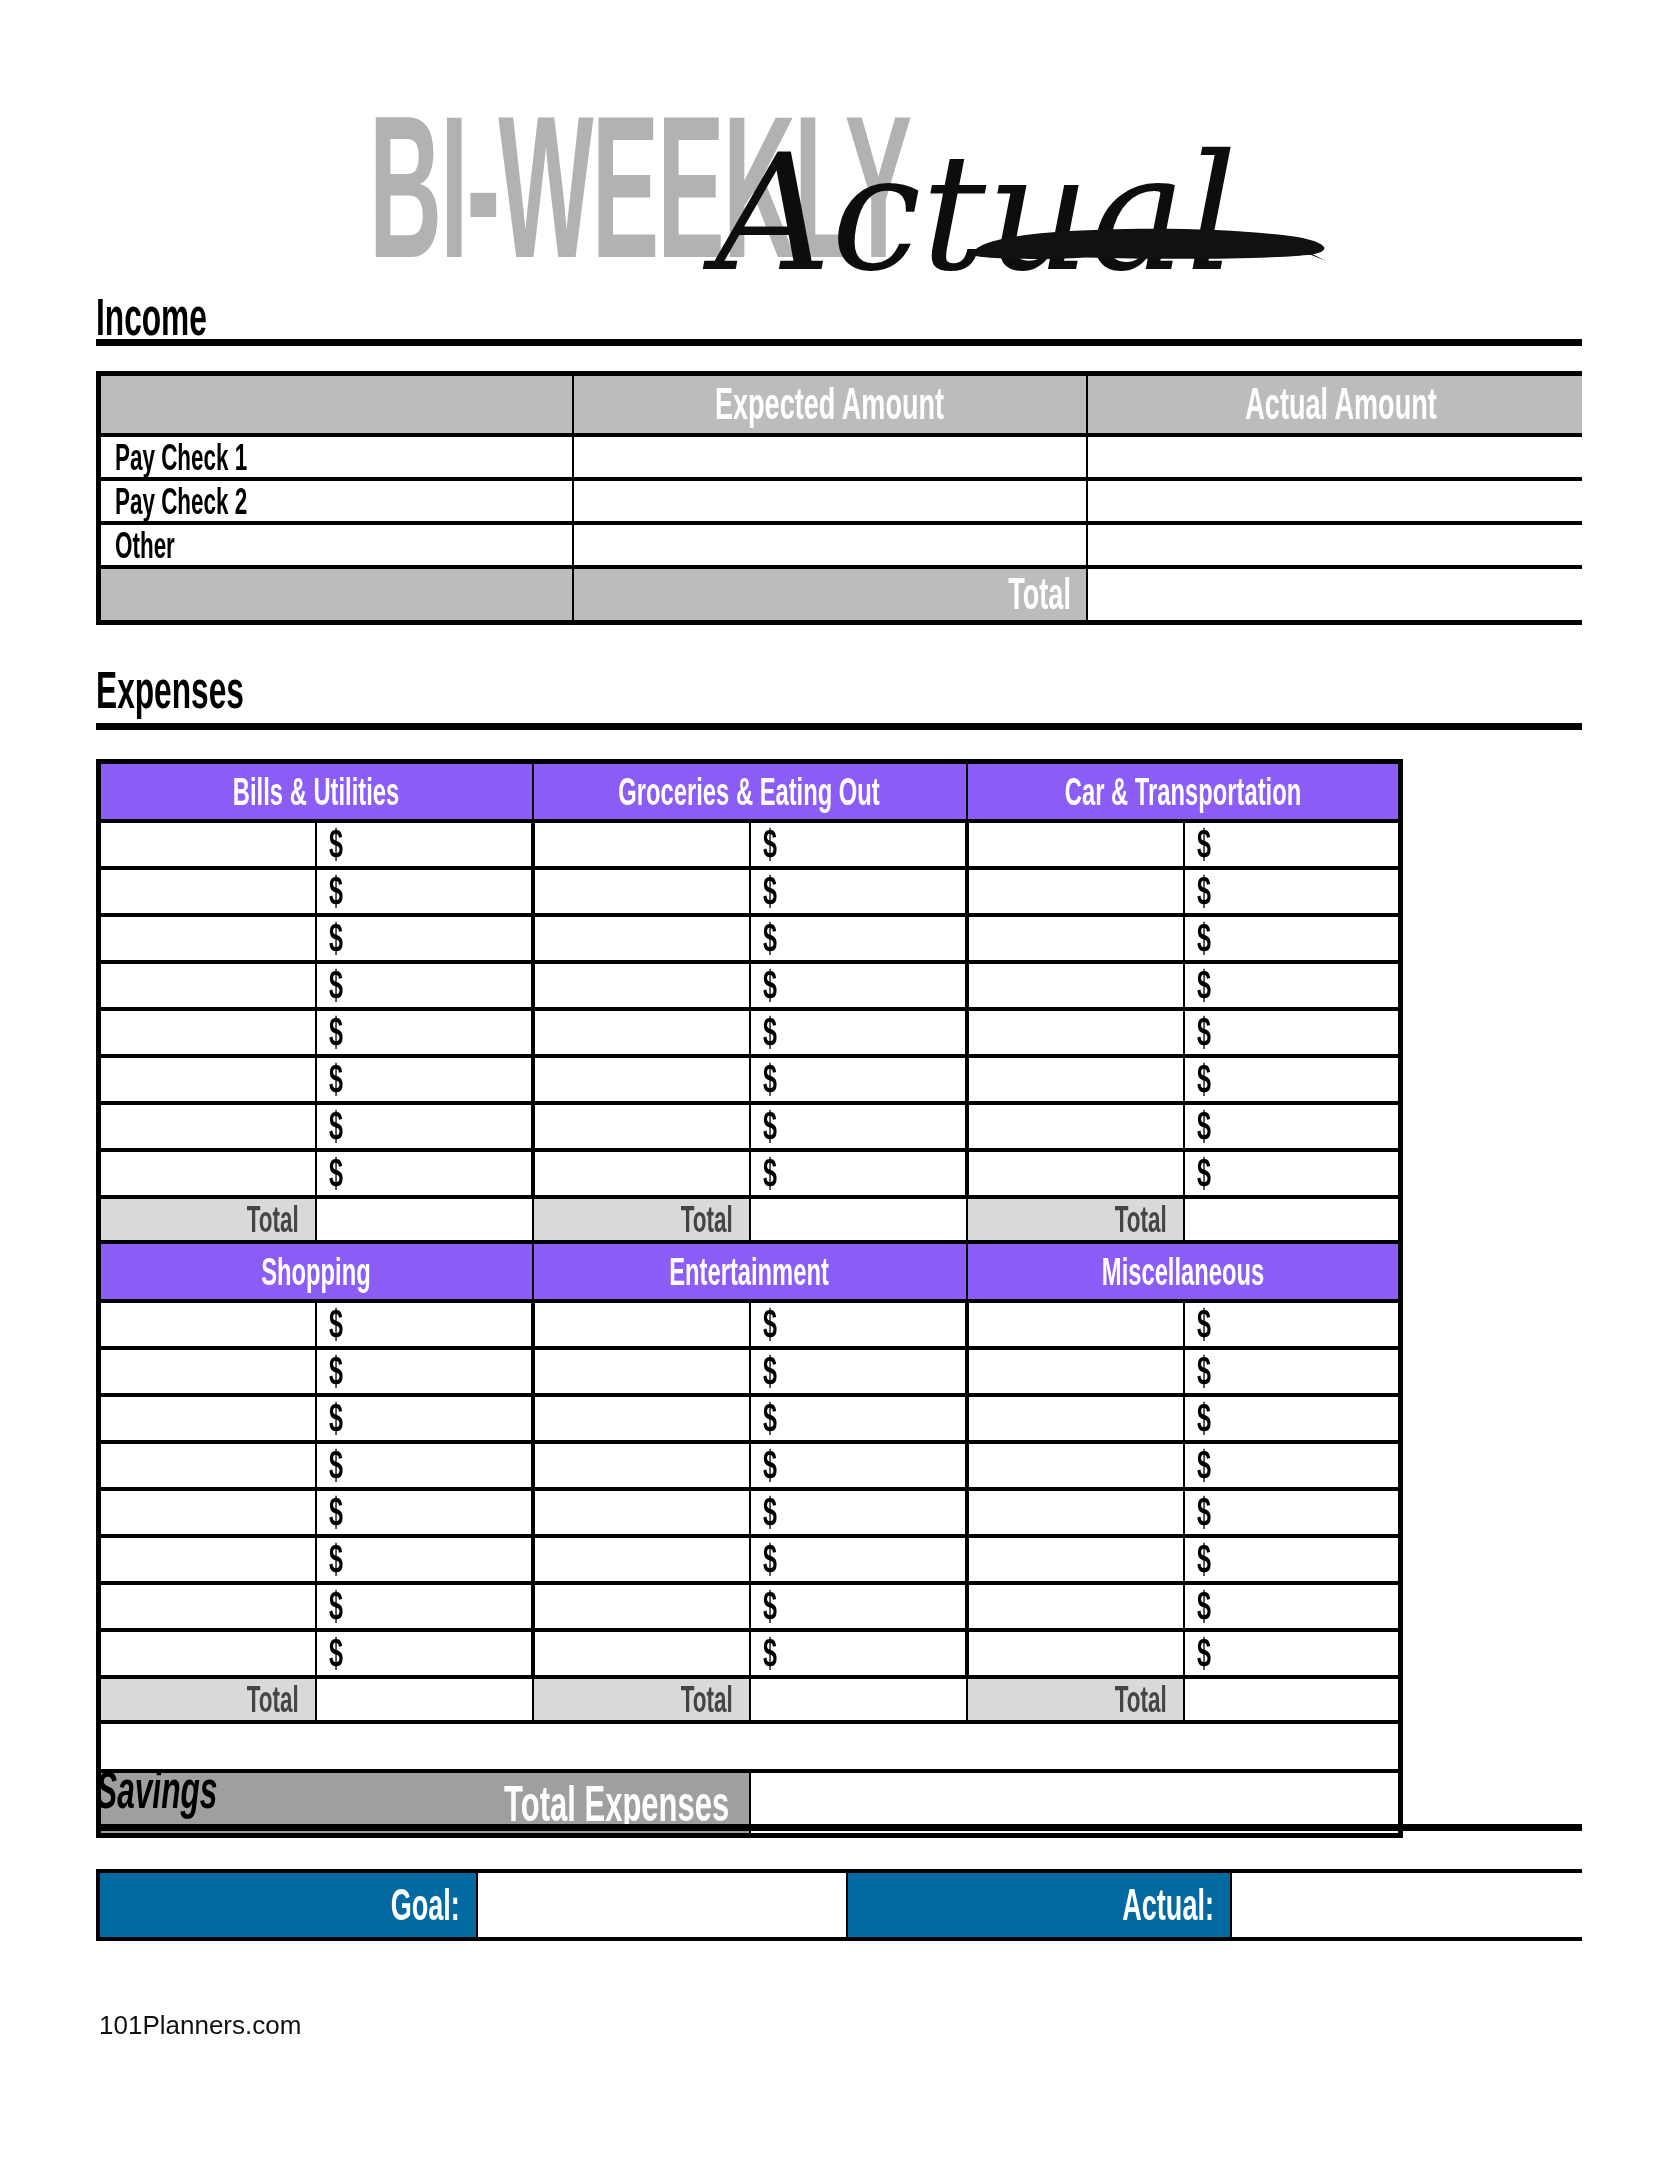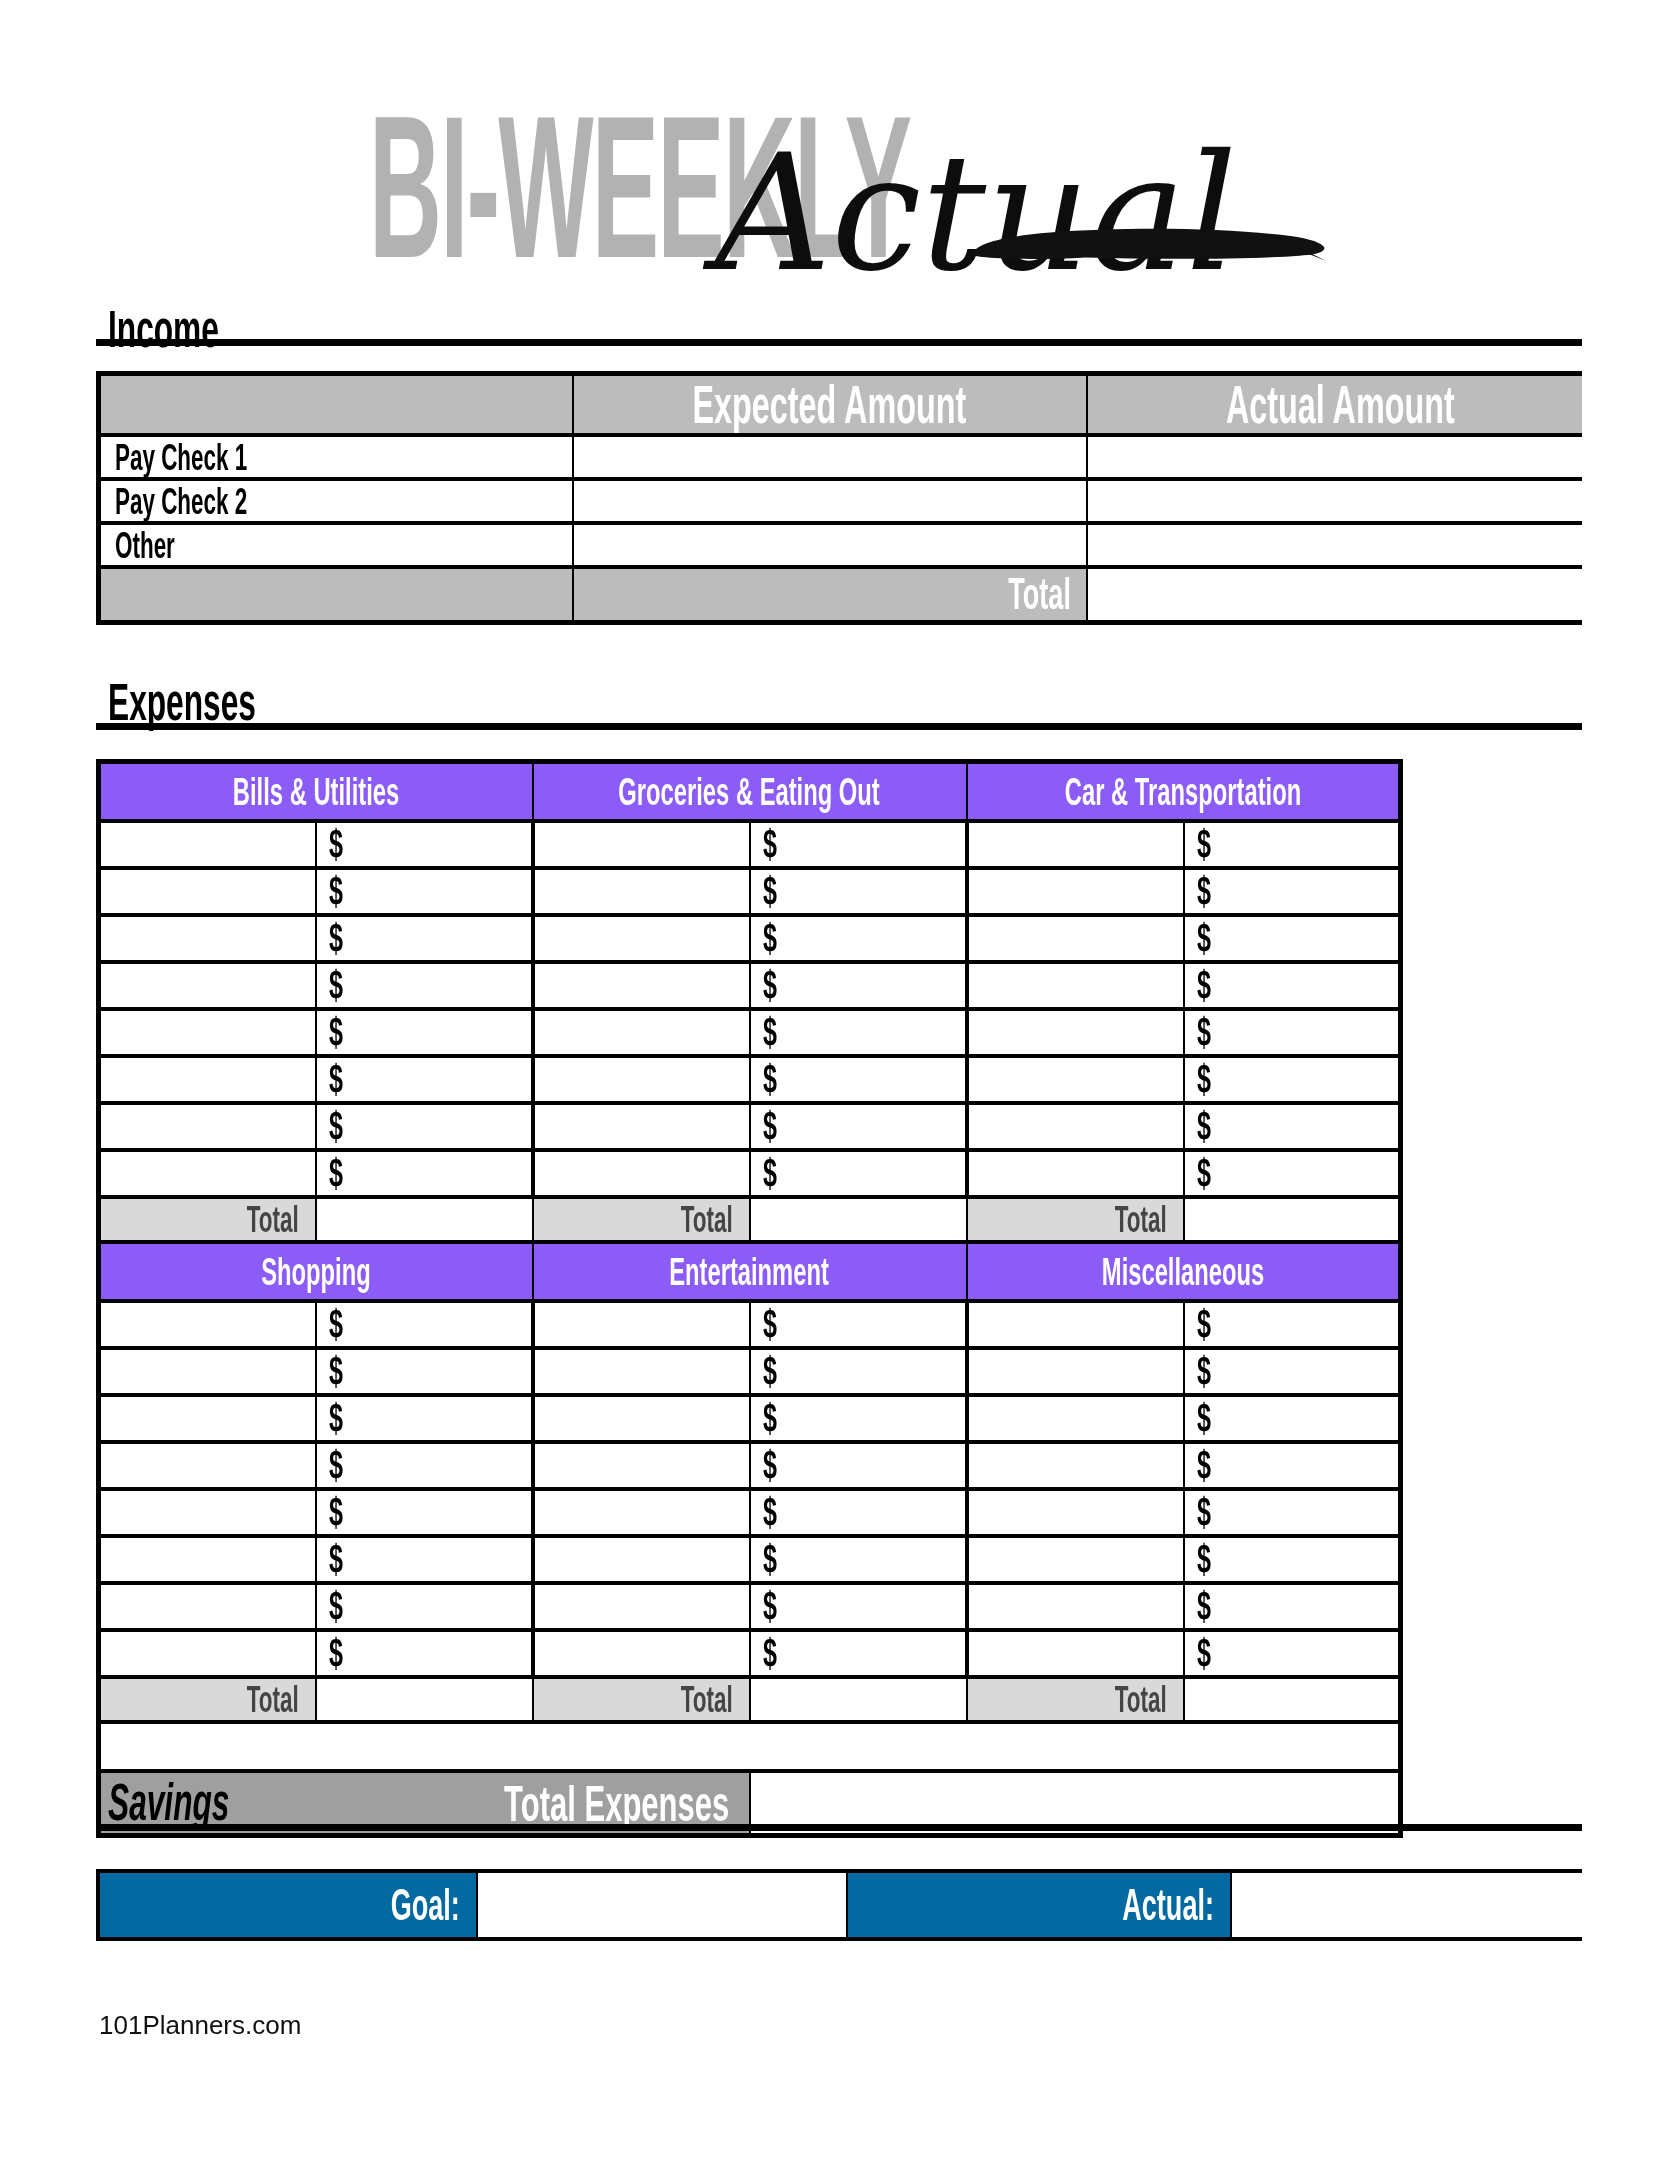--- a/index.html
+++ b/index.html
@@ -17,34 +17,34 @@
 
   
   .title-main{position:absolute;left:369px;top:86px;font-size:202px;line-height:1;
               color:#b2b2b2;font-weight:700;letter-spacing:-3.6px;white-space:nowrap;
               transform:scale(0.5,1);transform-origin:0 0;}
   .title-script{position:absolute;left:715px;top:133px;font-size:161px;line-height:1;
                 font-family:"DejaVu Serif",serif;font-style:italic;color:#0d0d0d;}
   .title-swash{position:absolute;left:969px;top:220px;}
 
   
-  .sec-head{position:absolute;left:96px;margin:12px;font-size:48px;line-height:1;font-weight:700;}
+  .sec-head{position:absolute;left:96px;margin:0;font-size:48px;line-height:1;font-weight:700;}
   .rule{position:absolute;left:96px;width:1498px;height:7.2px;background:#000;}
 
   
   table{border-collapse:collapse;table-layout:fixed;position:absolute;left:96px;background:#fff;}
   td{padding:0;vertical-align:middle;overflow:hidden;
      border:2.7px solid #000;border-top-width:4.5px;border-bottom-width:4.5px;}
   table.doc{border:5.4px solid #000;}
   .g{background:#bcbcbc;}
   .c{text-align:center;}
   .r{text-align:right;}
 
   
-  .inc-hdr td{height:57px;font-size:49px;}
+  .inc-hdr td{height:57px;font-size:41px;}
   .inc-row td{height:40px;}
   .inc-row .lbl{padding-left:14.3px;font-size:34px;}
   .inc-total td{height:51px;font-size:41px;}
   .inc-total .r{padding-right:14.3px;}
   .blank{background:#fff;}
 
   
   .grp-hdr td{height:55px;font-size:36px;text-align:center;background:#8b5cf6;}
   .exp-row td{height:39px;}
   .amt{border-right-width:4.5px;padding-left:12.5px;text-align:left;font-size:38px;}

